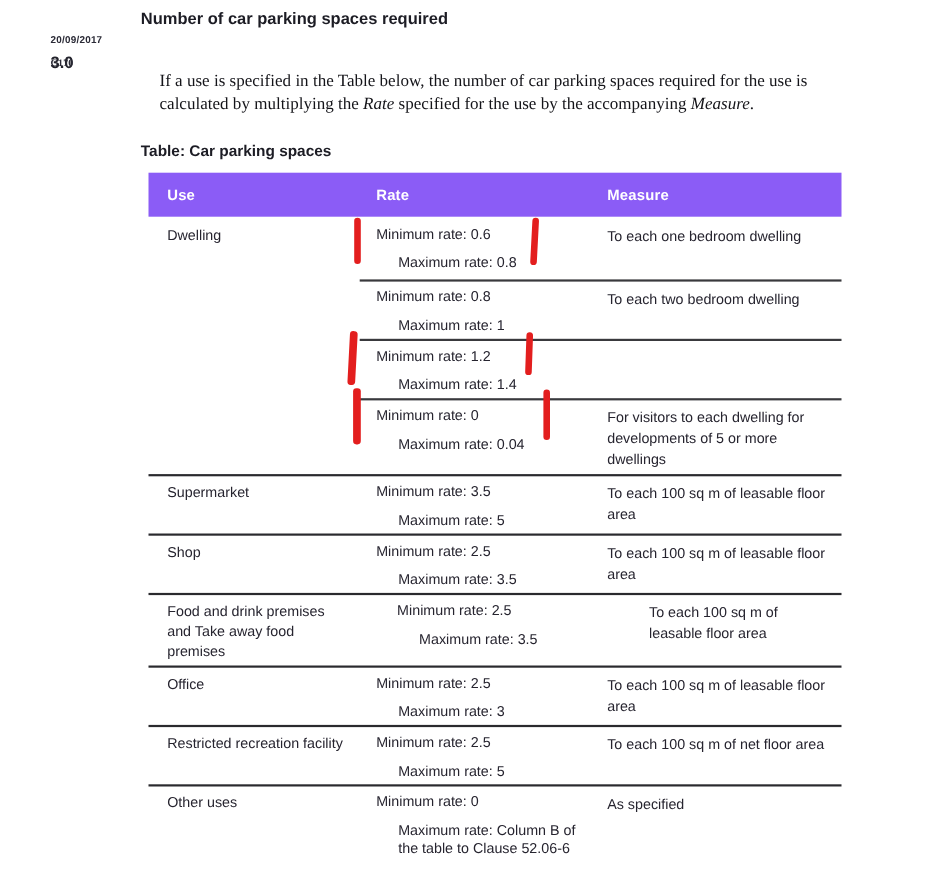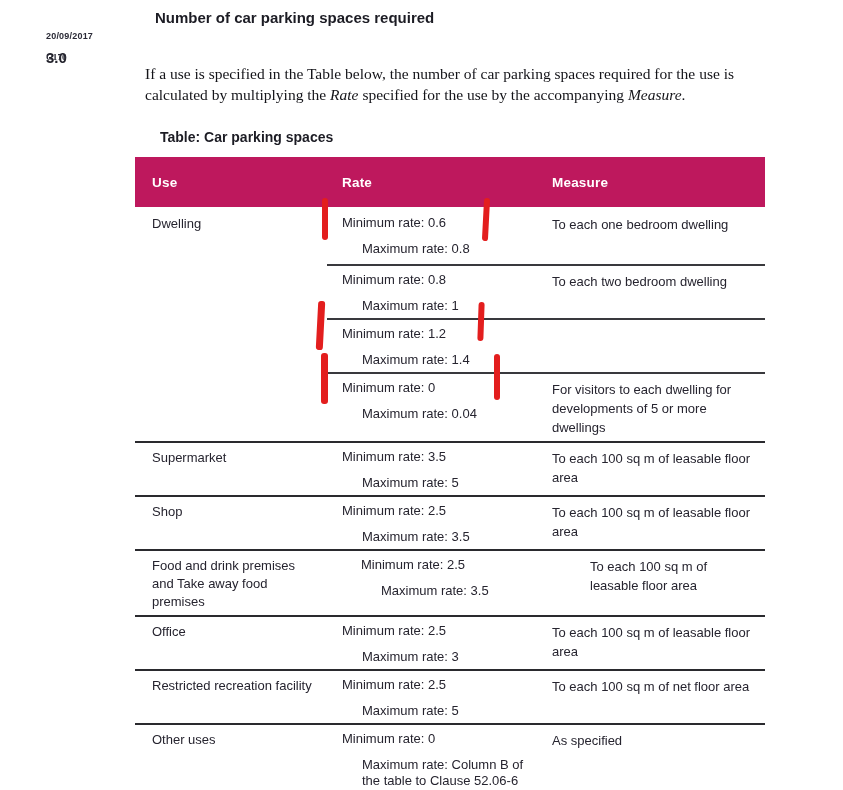--- a/index.html
+++ b/index.html
@@ -7,31 +7,31 @@
     width:843px;height:790px;position:relative;overflow:hidden;
     font-family:"Liberation Sans",sans-serif;color:#1b1b22;
     -webkit-font-smoothing:antialiased;
   }
   
   .section-num{position:absolute;left:46px;top:9px;font-size:15px;font-weight:bold;color:#23232c;margin-top:40px;}
   .amend{position:absolute;left:46px;font-size:9px;font-weight:bold;color:#2a2a36;letter-spacing:.2px;}
   .amend.date{top:31px;}
   .amend.code{top:52px;font-family:Liberation Serif, serif;}
   
-  .heading{position:absolute;left:155px;top:9px;font-size:15px;font-weight:bold;color:#1c1c24;}
+  .heading{position:absolute;left:128px;top:9px;font-size:15px;font-weight:bold;color:#1c1c24;}
   .intro{
     position:absolute;left:145px;top:47px;width:624px;
     font-family:"Liberation Serif",serif;font-size:15.5px;line-height:21px;color:#141419;
   }
   .intro .it{font-style:italic;}
-  .table-title{position:absolute;left:160px;top:129px;font-size:14px;font-weight:bold;color:#1c1c24;}
+  .table-title{position:absolute;left:128px;top:129px;font-size:14px;font-weight:bold;color:#1c1c24;}
   
   .cptable{position:absolute;left:135px;top:157px;width:630px;}
   .thead{
-    background:#be185d;color:#ffffff;height:50px;
+    background:#8b5cf6;color:#ffffff;height:40px;
     display:grid;grid-template-columns:190px 210px 1fr;align-items:center;
   }
   .thead .hcell{font-size:13.5px;font-weight:bold;padding-left:17px;letter-spacing:.2px;}
   .trow{
     display:grid;grid-template-columns:190px 210px 1fr;
     position:relative;box-sizing:border-box;
   }
   .trow .cell{padding:8px 6px 4px 17px;font-size:13px;line-height:18px;color:#26242f;}
   .trow .cell.measure{line-height:19px;}
   .rate-line{line-height:16px;margin-bottom:10px;}

